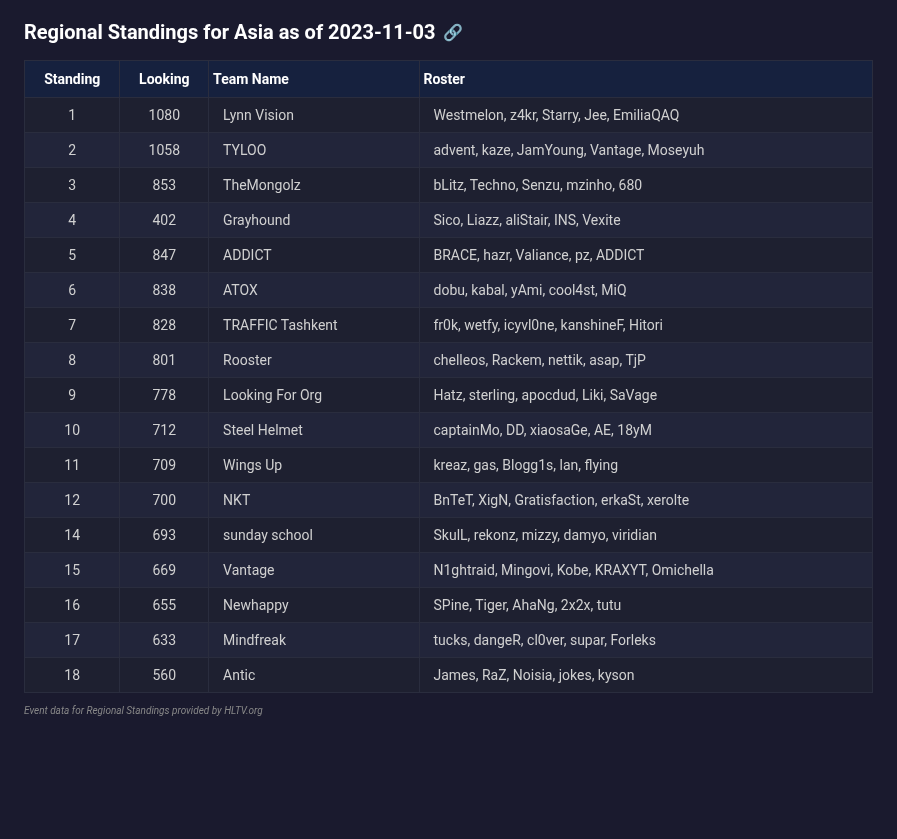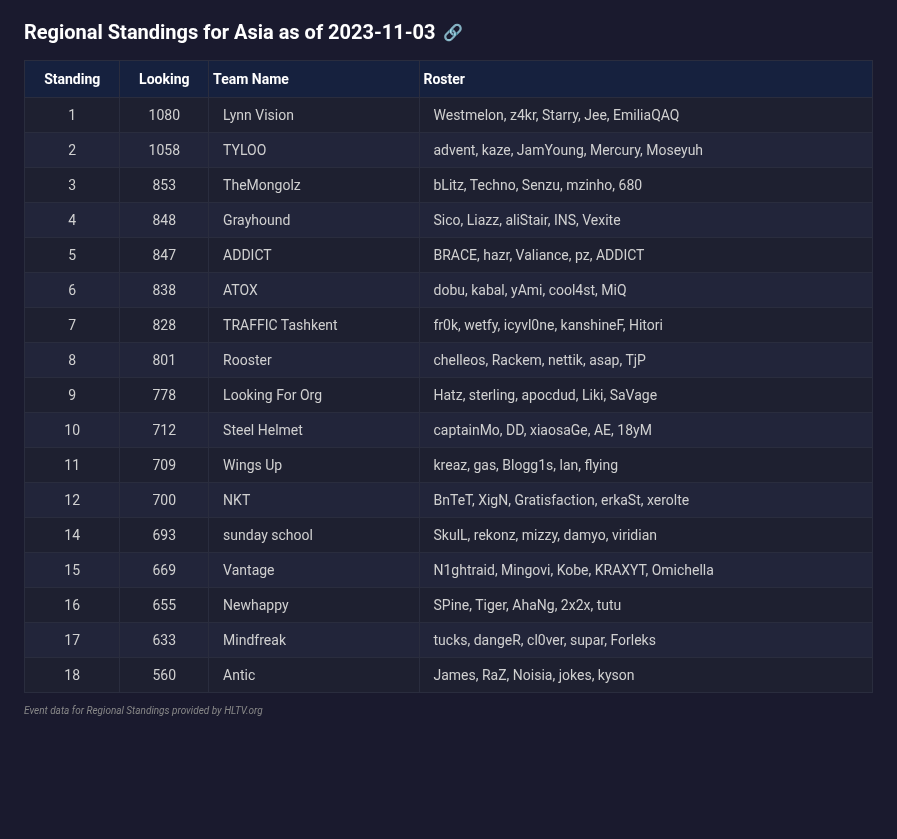--- a/index.html
+++ b/index.html
@@ -112,31 +112,31 @@
     <tr>
           <td>1</td>
           <td>1080</td>
           <td>Lynn Vision</td>
           <td>Westmelon, z4kr, Starry, Jee, EmiliaQAQ</td>
         </tr>
         <tr>
           <td>2</td>
           <td>1058</td>
           <td>TYLOO</td>
-          <td>advent, kaze, JamYoung, Mercury, Moseyuh</td>
+          <td>advent, kaze, JamYoung, Vantage, Moseyuh</td>
         </tr>
         <tr>
           <td>3</td>
           <td>853</td>
           <td>TheMongolz</td>
           <td>bLitz, Techno, Senzu, mzinho, 680</td>
         </tr>
         <tr>
           <td>4</td>
-          <td>848</td>
+          <td>402</td>
           <td>Grayhound</td>
           <td>Sico, Liazz, aliStair, INS, Vexite</td>
         </tr>
         <tr>
           <td>5</td>
           <td>847</td>
           <td>ADDICT</td>
           <td>BRACE, hazr, Valiance, pz, ADDICT</td>
         </tr>
         <tr>

